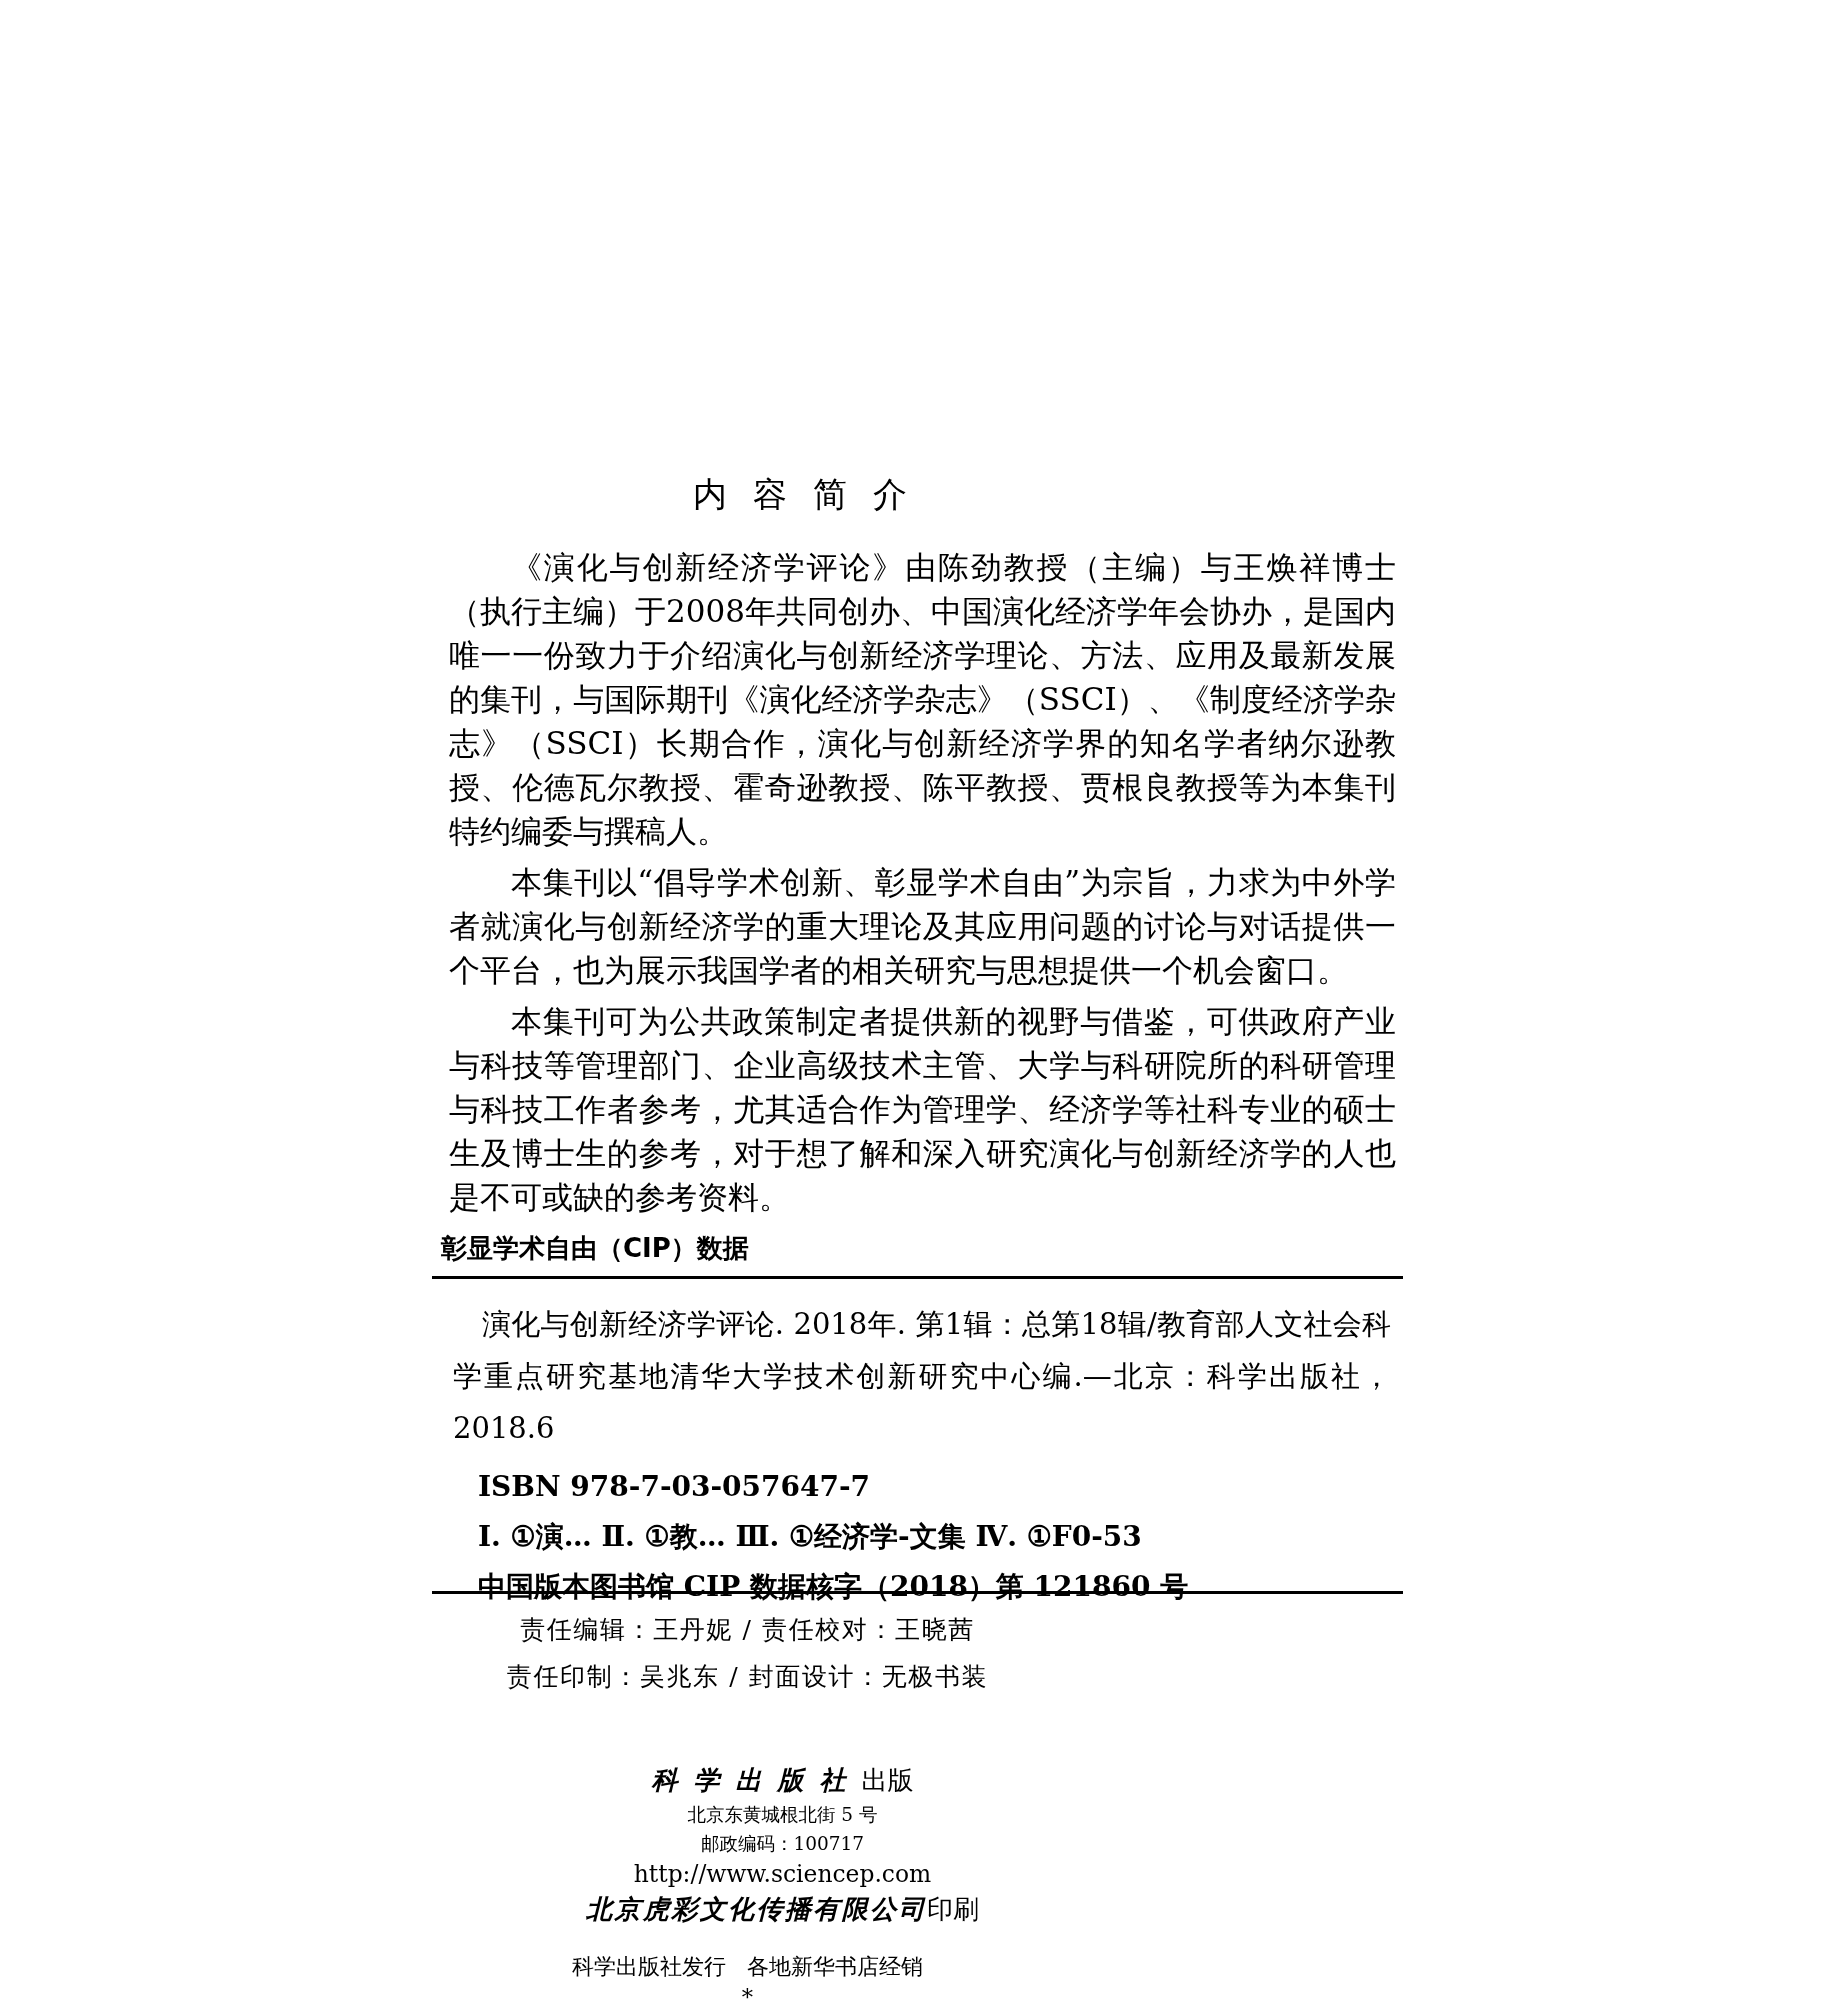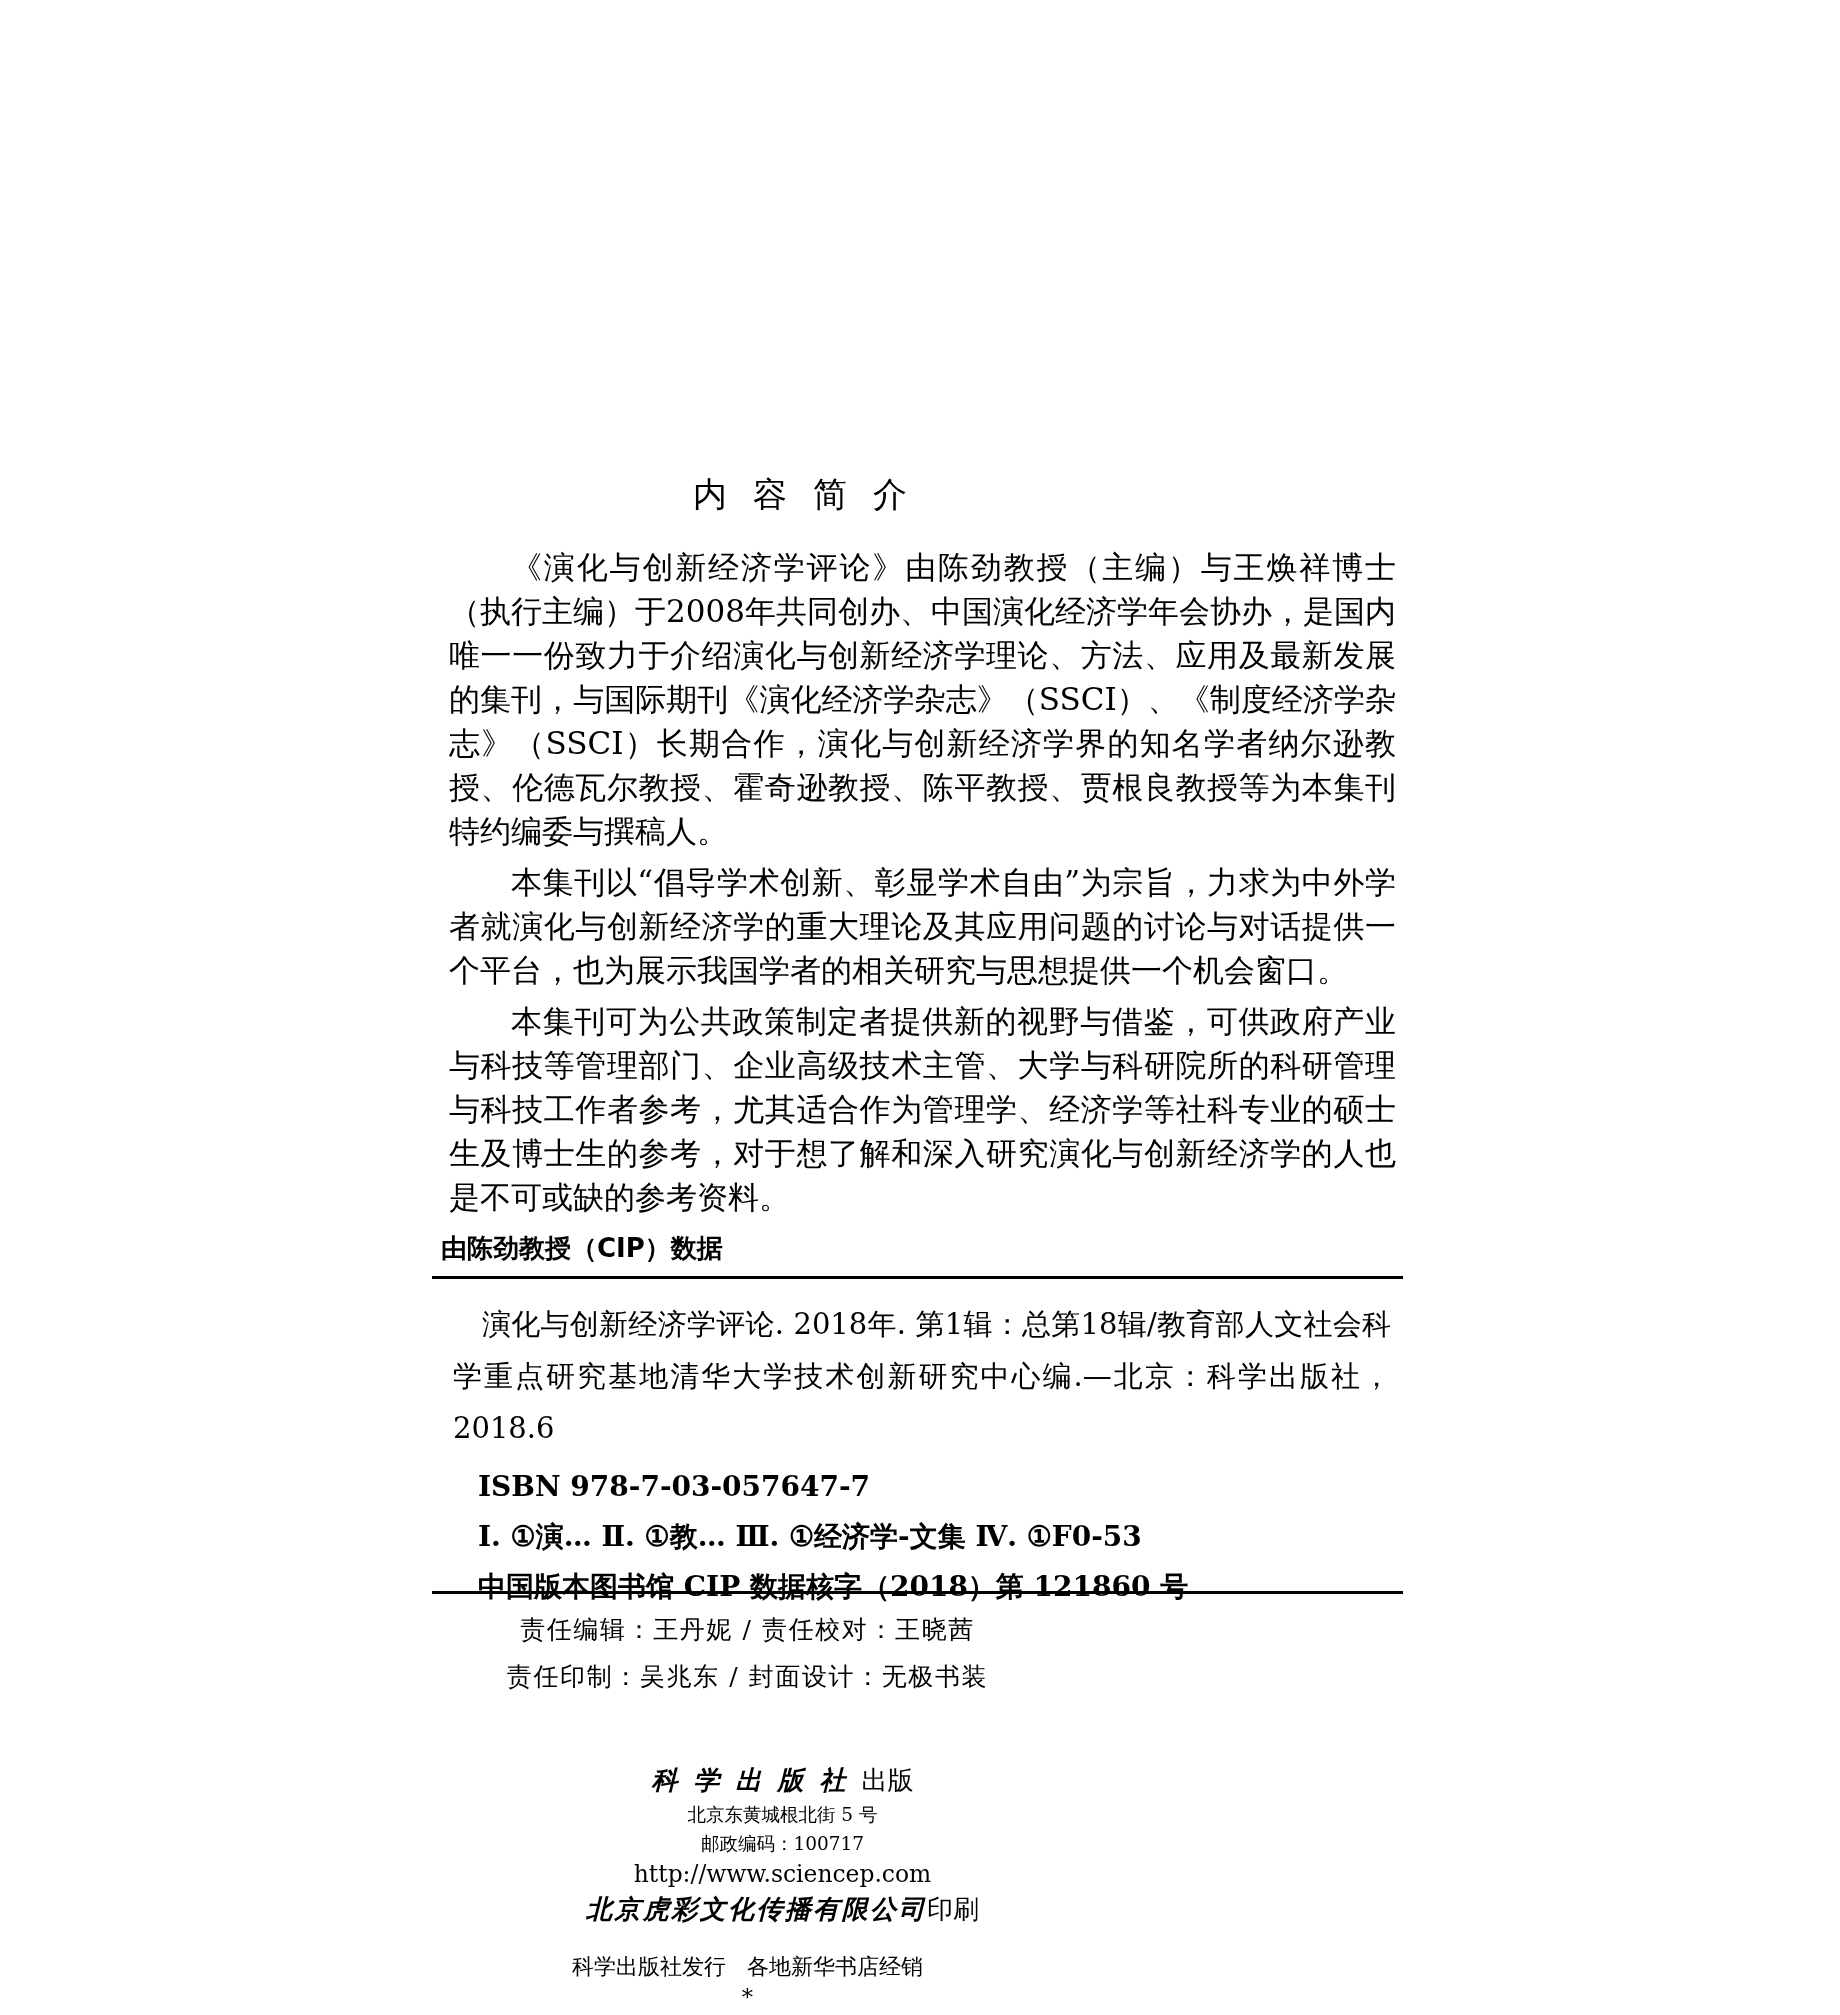--- a/index.html
+++ b/index.html
@@ -35,21 +35,21 @@
 <body>
 
 <div class="abs title">内容简介</div>
 
 <div class="abs body-block">
   <p class="para">《演化与创新经济学评论》由陈劲教授（主编）与王焕祥博士（执行主编）于2008年共同创办、中国演化经济学年会协办，是国内唯一一份致力于介绍演化与创新经济学理论、方法、应用及最新发展的集刊，与国际期刊《演化经济学杂志》（SSCI）、《制度经济学杂志》（SSCI）长期合作，演化与创新经济学界的知名学者纳尔逊教授、伦德瓦尔教授、霍奇逊教授、陈平教授、贾根良教授等为本集刊特约编委与撰稿人。</p>
   <p class="para">本集刊以“倡导学术创新、彰显学术自由”为宗旨，力求为中外学者就演化与创新经济学的重大理论及其应用问题的讨论与对话提供一个平台，也为展示我国学者的相关研究与思想提供一个机会窗口。</p>
   <p class="para">本集刊可为公共政策制定者提供新的视野与借鉴，可供政府产业与科技等管理部门、企业高级技术主管、大学与科研院所的科研管理与科技工作者参考，尤其适合作为管理学、经济学等社科专业的硕士生及博士生的参考，对于想了解和深入研究演化与创新经济学的人也是不可或缺的参考资料。</p>
 </div>
 
-<div class="abs cip-head">由陈劲教授（CIP）数据</div>
+<div class="abs cip-head">彰显学术自由（CIP）数据</div>
 <div class="abs rule" style="top:1276px"></div>
 
 <div class="abs cip-body">
   <p class="cip-main">演化与创新经济学评论. 2018年. 第1辑：总第18辑/教育部人文社会科学重点研究基地清华大学技术创新研究中心编.—北京：科学出版社，2018.6</p>
   <p class="cip-line indent1">ISBN 978-7-03-057647-7</p>
   <p class="cip-line indent1">Ⅰ. ①演…  Ⅱ. ①教…  Ⅲ. ①经济学-文集  Ⅳ. ①F0-53</p>
   <p class="cip-line indent1">中国版本图书馆 CIP 数据核字（2018）第 121860 号</p>
 </div>
 
 <div class="abs rule" style="top:1591px"></div>

